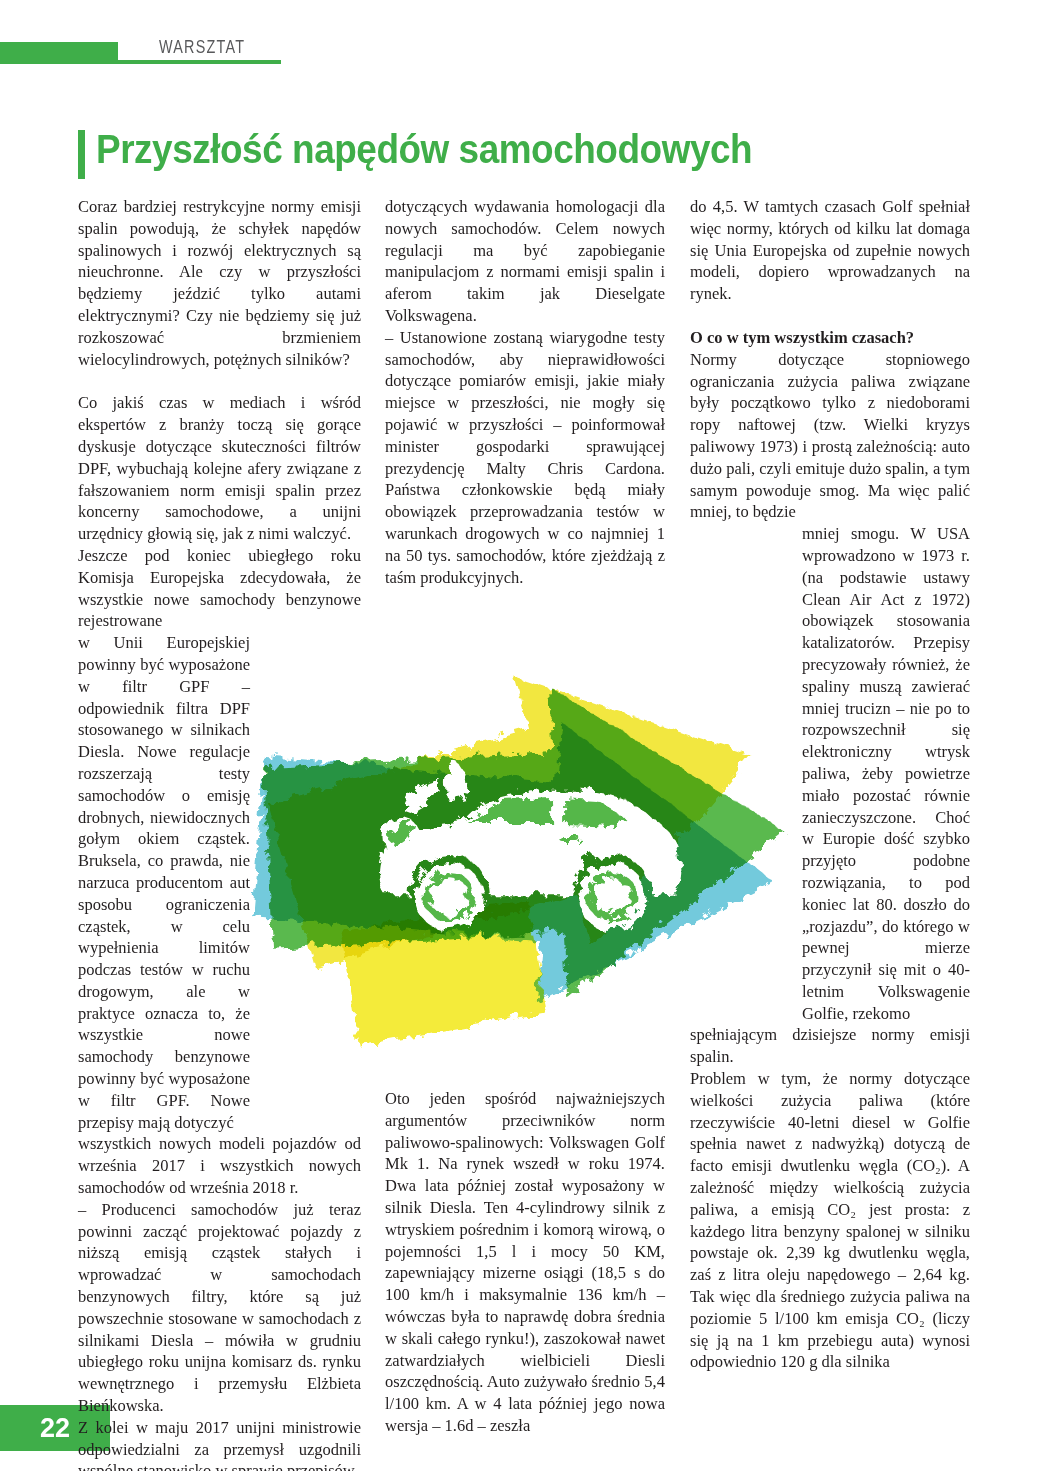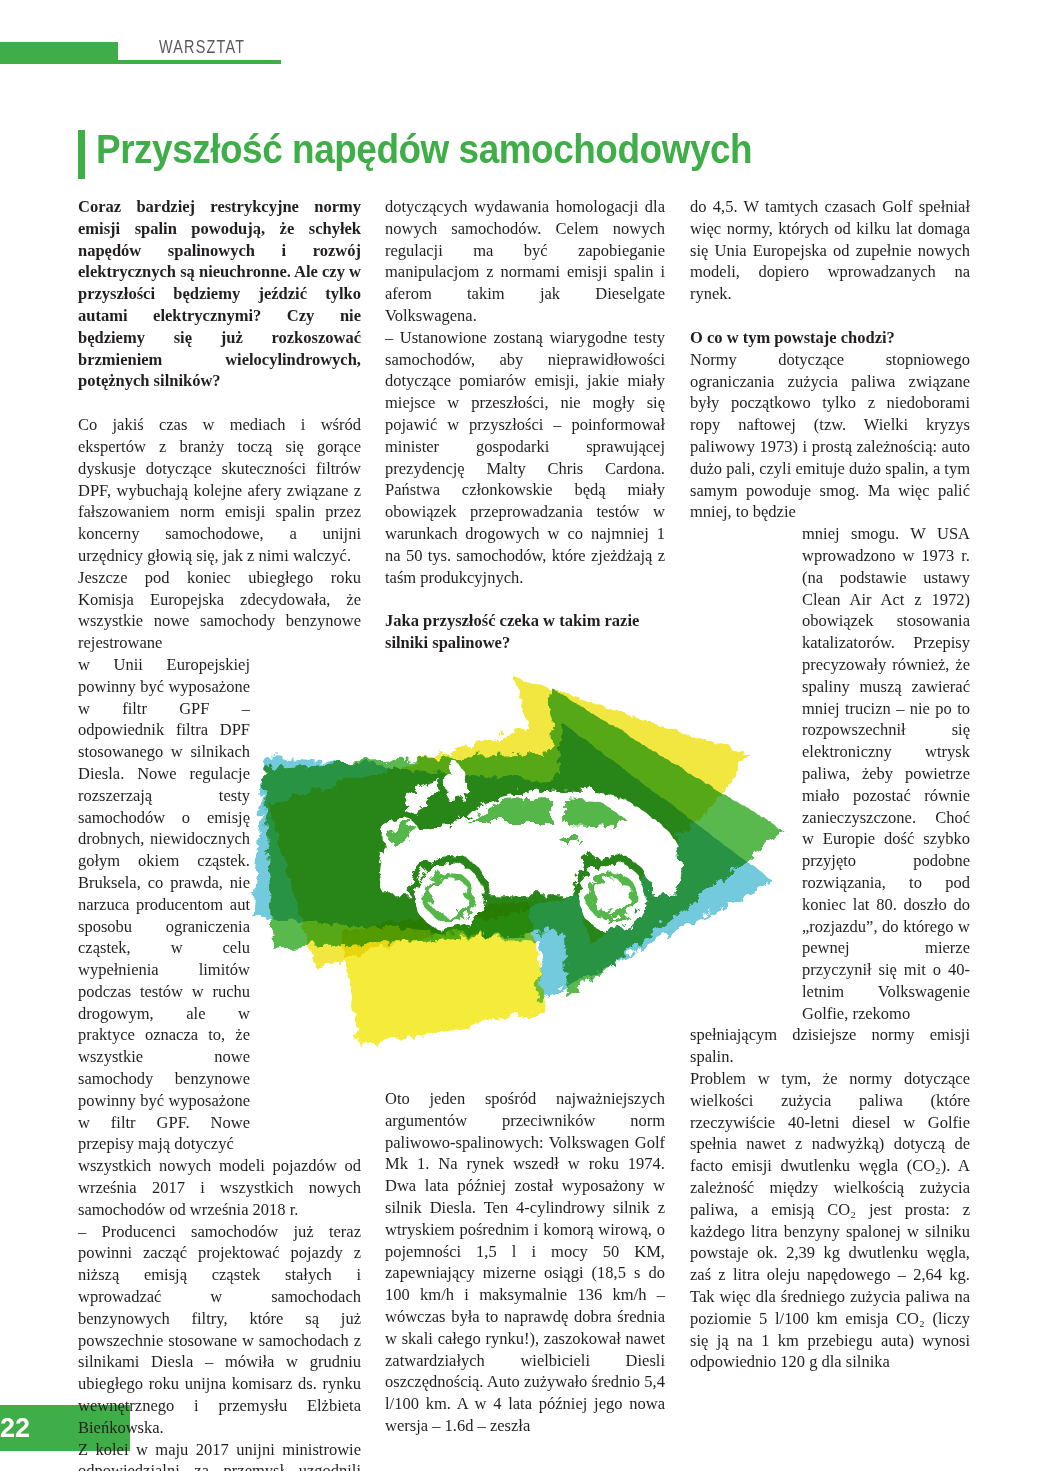--- a/index.html
+++ b/index.html
@@ -25,30 +25,30 @@
   
   .col{
     position:absolute;top:196px;font-size:16.5px;line-height:21.8px;text-align:justify;
     z-index:2;hyphens:none;
   }
   .col p{margin:0;padding:0;}
   .col-1{left:78px;width:283px;}
   .col-2{left:385px;width:280px;}
   .col-3{left:690px;width:280px;}
   .col-2-bottom{position:absolute;left:385px;top:1088px;width:280px;font-size:16.5px;line-height:21.8px;text-align:justify;z-index:2;}
-  .lead{font-weight:bold;margin-bottom:22px !important;}
+  .lead{font-weight:normal;margin-bottom:22px !important;}
   .sub{font-weight:bold;margin:22px 0 0 0 !important;text-align:left;}
   .narrow-right{width:172px;}
   .narrow-left{margin-left:112px !important;width:168px;}
   
   .illustration{position:absolute;left:250px;top:590px;width:542px;height:474px;z-index:1;}
   
   .page-number-box{
-    position:absolute;left:0;top:1405px;width:130px;height:46px;background:#3fae49;
-    display:flex;align-items:center;justify-content:flex-start;box-sizing:border-box;
+    position:absolute;left:0;top:1405px;width:110px;height:46px;background:#3fae49;
+    display:flex;align-items:center;justify-content:center;box-sizing:border-box;
   }
   .page-number{
     font-family:"Liberation Sans",sans-serif;font-weight:bold;font-size:27px;color:#ffffff;
   }
 </style>
 </head>
 <body>
 
 <div class="page">
 
@@ -131,30 +131,29 @@
     <p>Jeszcze pod koniec ubiegłego roku Komisja Europejska zdecydowała, że wszystkie nowe samochody benzynowe rejestrowane</p>
     <p class="narrow-right">w Unii Europejskiej powinny być wyposażone w filtr GPF – odpowiednik filtra DPF stosowanego w silnikach Diesla. Nowe regulacje rozszerzają testy samochodów o emisję drobnych, niewidocznych gołym okiem cząstek. Bruksela, co prawda, nie narzuca producentom aut sposobu ograniczenia cząstek, w celu wypełnienia limitów podczas testów w ruchu drogowym, ale w praktyce oznacza to, że wszystkie nowe samochody benzynowe powinny być wyposażone w filtr GPF. Nowe przepisy mają dotyczyć</p>
     <p>wszystkich nowych modeli pojazdów od września 2017 i wszystkich nowych samochodów od września 2018 r.</p>
     <p>– Producenci samochodów już teraz powinni zacząć projektować pojazdy z niższą emisją cząstek stałych i wprowadzać w samochodach benzynowych filtry, które są już powszechnie stosowane w samochodach z silnikami Diesla – mówiła w grudniu ubiegłego roku unijna komisarz ds. rynku wewnętrznego i przemysłu Elżbieta Bieńkowska.</p>
     <p>Z kolei w maju 2017 unijni ministrowie odpowiedzialni za przemysł uzgodnili wspólne stanowisko w sprawie przepisów</p>
   </div>
 
   <div class="col col-2">
     <p>dotyczących wydawania homologacji dla nowych samochodów. Celem nowych regulacji ma być zapobieganie manipulacjom z normami emisji spalin i aferom takim jak Dieselgate Volkswagena.</p>
     <p>– Ustanowione zostaną wiarygodne testy samochodów, aby nieprawidłowości dotyczące pomiarów emisji, jakie miały miejsce w przeszłości, nie mogły się pojawić w przyszłości – poinformował minister gospodarki sprawującej prezydencję Malty Chris Cardona. Państwa członkowskie będą miały obowiązek przeprowadzania testów w warunkach drogowych w co najmniej 1 na 50 tys. samochodów, które zjeżdżają z taśm produkcyjnych.</p>
-    <p class="sub">Jaka przyszłość czeka w takim razie silniki spalinowe?</p>
   </div>
 
   <div class="col-2-bottom">
     <p style="margin:0">Oto jeden spośród najważniejszych argumentów przeciwników norm paliwowo-spalinowych: Volkswagen Golf Mk 1. Na rynek wszedł w roku 1974. Dwa lata później został wyposażony w silnik Diesla. Ten 4-cylindrowy silnik z wtryskiem pośrednim i komorą wirową, o pojemności 1,5 l i mocy 50 KM, zapewniający mizerne osiągi (18,5 s do 100 km/h i maksymalnie 136 km/h – wówczas była to naprawdę dobra średnia w skali całego rynku!), zaszokował nawet zatwardziałych wielbicieli Diesli oszczędnością. Auto zużywało średnio 5,4 l/100 km. A w 4 lata później jego nowa wersja – 1.6d – zeszła</p>
   </div>
 
   <div class="col col-3">
     <p>do 4,5. W tamtych czasach Golf spełniał więc normy, których od kilku lat domaga się Unia Europejska od zupełnie nowych modeli, dopiero wprowadzanych na rynek.</p>
-    <p class="sub">O co w tym powstaje chodzi?</p>
+    <p class="sub">O co w tym wszystkim czasach?</p>
     <p>Normy dotyczące stopniowego ograniczania zużycia paliwa związane były początkowo tylko z niedoborami ropy naftowej (tzw. Wielki kryzys paliwowy 1973) i prostą zależnością: auto dużo pali, czyli emituje dużo spalin, a tym samym powoduje smog. Ma więc palić mniej, to będzie</p>
     <p class="narrow-left">mniej smogu. W USA wprowadzono w 1973 r. (na podstawie ustawy Clean Air Act z 1972) obowiązek stosowania katalizatorów. Przepisy precyzowały również, że spaliny muszą zawierać mniej trucizn – nie po to rozpowszechnił się elektroniczny wtrysk paliwa, żeby powietrze miało pozostać równie zanieczyszczone. Choć w Europie dość szybko przyjęto podobne rozwiązania, to pod koniec lat 80. doszło do „rozjazdu”, do którego w pewnej mierze przyczynił się mit o 40-letnim Volkswagenie Golfie, rzekomo</p>
     <p>spełniającym dzisiejsze normy emisji spalin.</p>
     <p>Problem w tym, że normy dotyczące wielkości zużycia paliwa (które rzeczywiście 40-letni diesel w Golfie spełnia nawet z nadwyżką) dotyczą de facto emisji dwutlenku węgla (CO₂). A zależność między wielkością zużycia paliwa, a emisją CO₂ jest prosta: z każdego litra benzyny spalonej w silniku powstaje ok. 2,39 kg dwutlenku węgla, zaś z litra oleju napędowego – 2,64 kg. Tak więc dla średniego zużycia paliwa na poziomie 5 l/100 km emisja CO₂ (liczy się ją na 1 km przebiegu auta) wynosi odpowiednio 120 g dla silnika</p>
   </div>
 
   <div class="page-number-box">
     <span class="page-number">22</span>
   </div>
 

